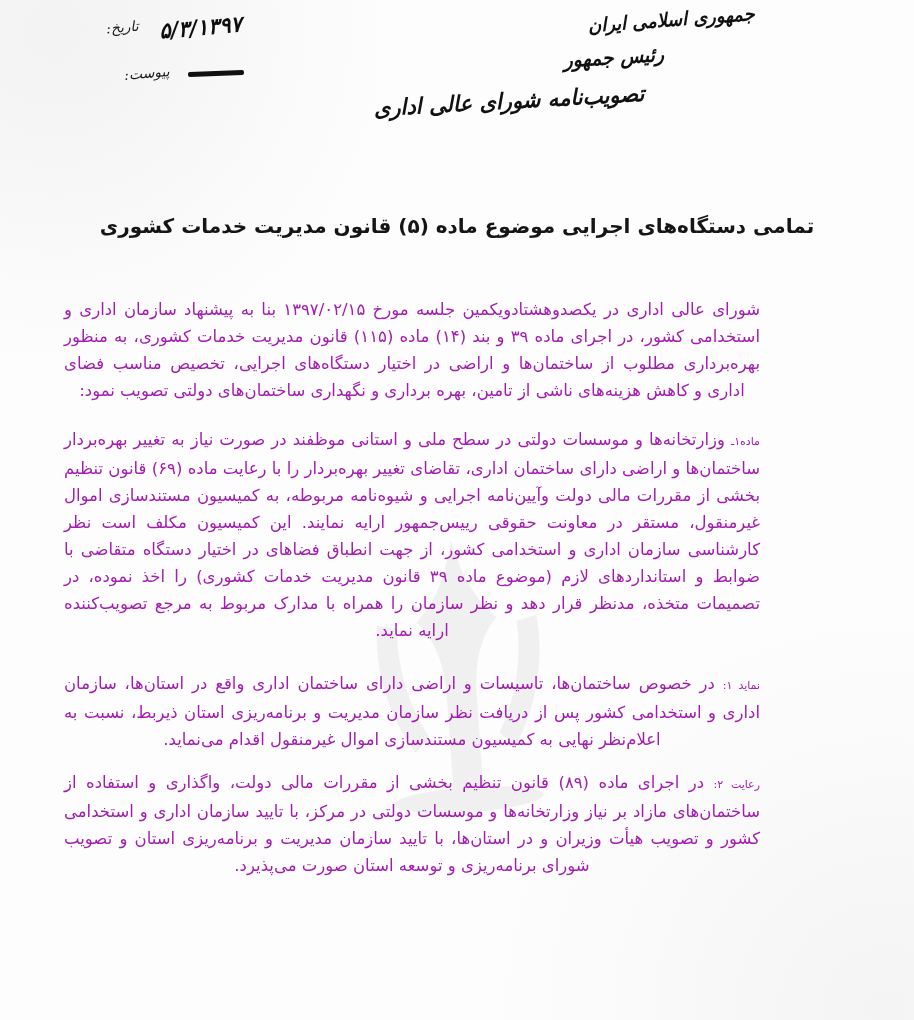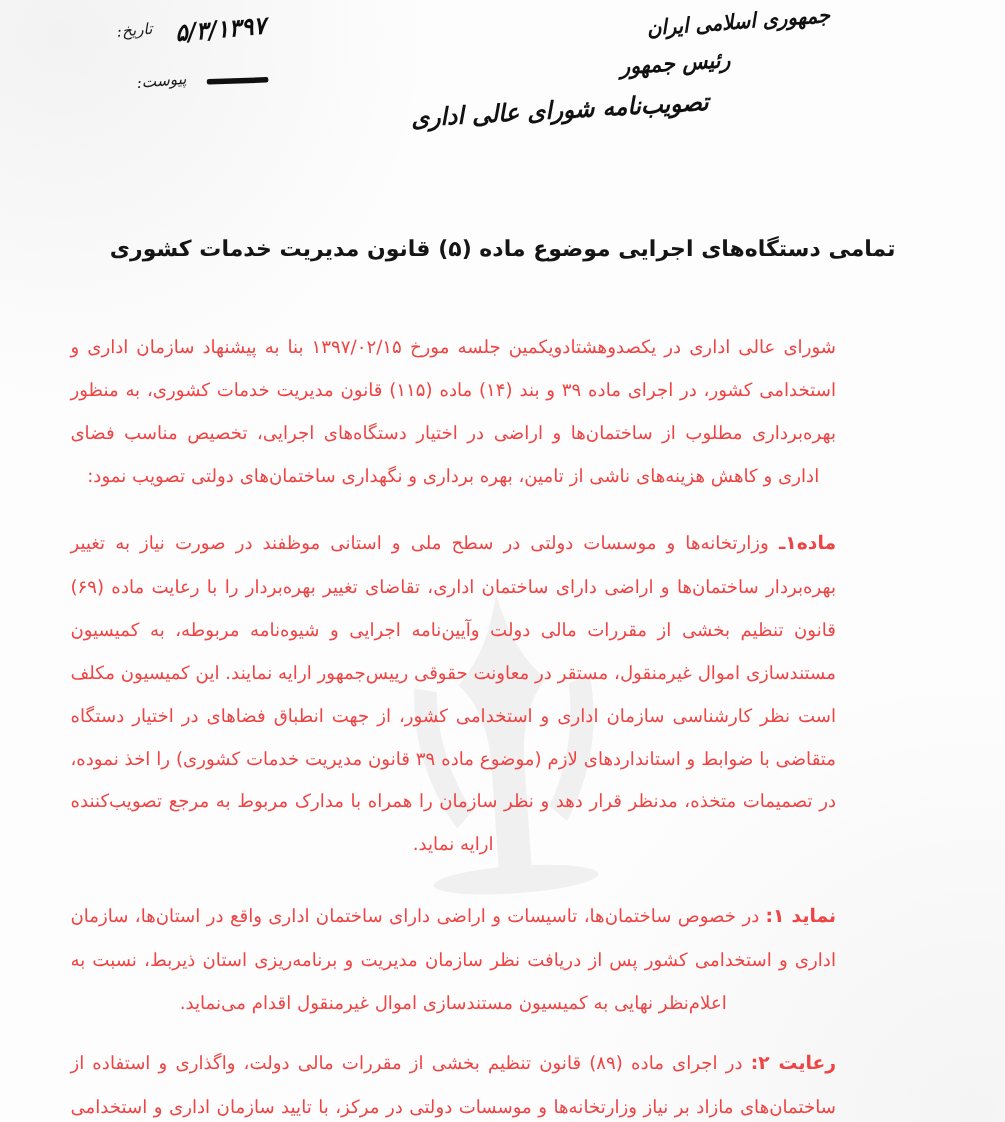--- a/index.html
+++ b/index.html
@@ -153,30 +153,30 @@
   #body-text {
     position: absolute;
     top: 296px;
     right: 154px;
     left: 64px;
     direction: rtl;
     text-align: justify;
   }
   .para {
     font-size: 16.5px;
-    line-height: 39px;
+    line-height: 27px;
     text-align: justify;
     text-align-last: center;
     margin: 0 0 22px 0;
-    color: #ef4444;
+    color: #a21caf;
   }
   .para.tight { margin-bottom: 16px; }
   .lbl {
-    font-weight: bold;
-    font-size: 17px;
+    font-weight: normal;
+    font-size: 11px;
   }
   #para-intro { text-align-last: center; }
   #para-article { margin-bottom: 26px; }
 </style>
 </head>
 <body>
 
 <div id="page">
 
   <svg id="watermark" viewBox="0 0 100 120" aria-hidden="true">

